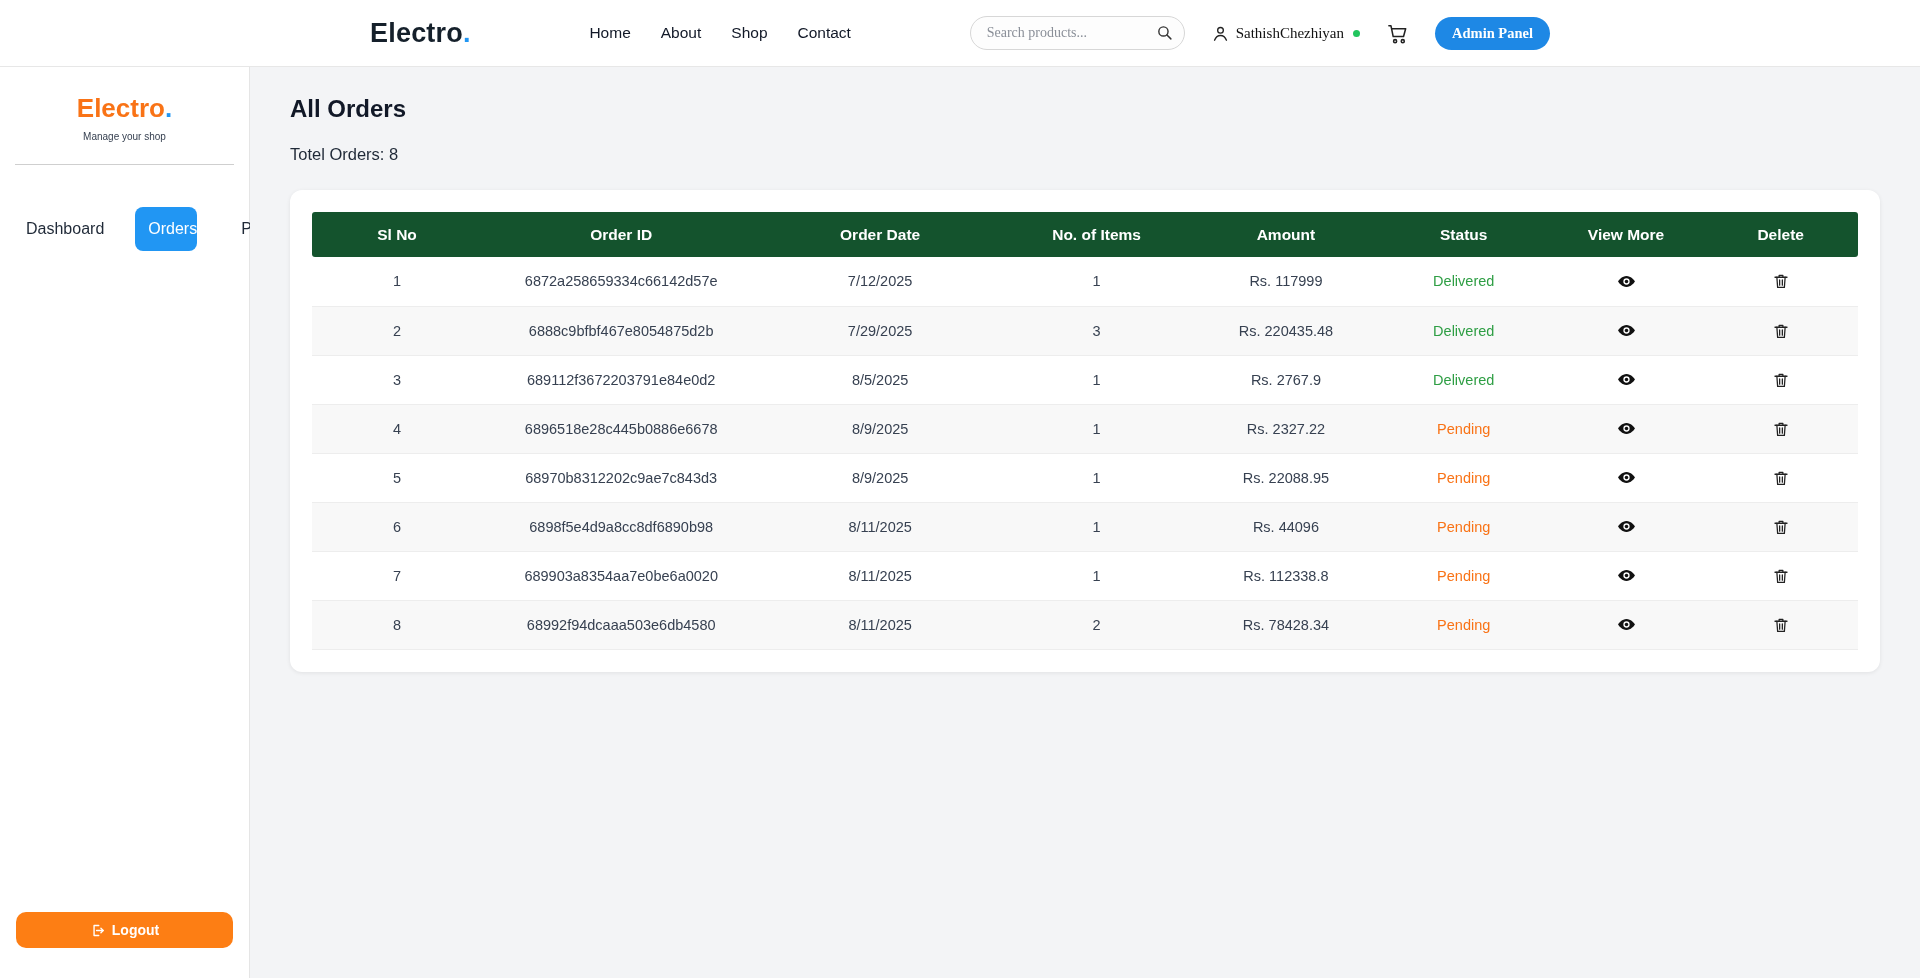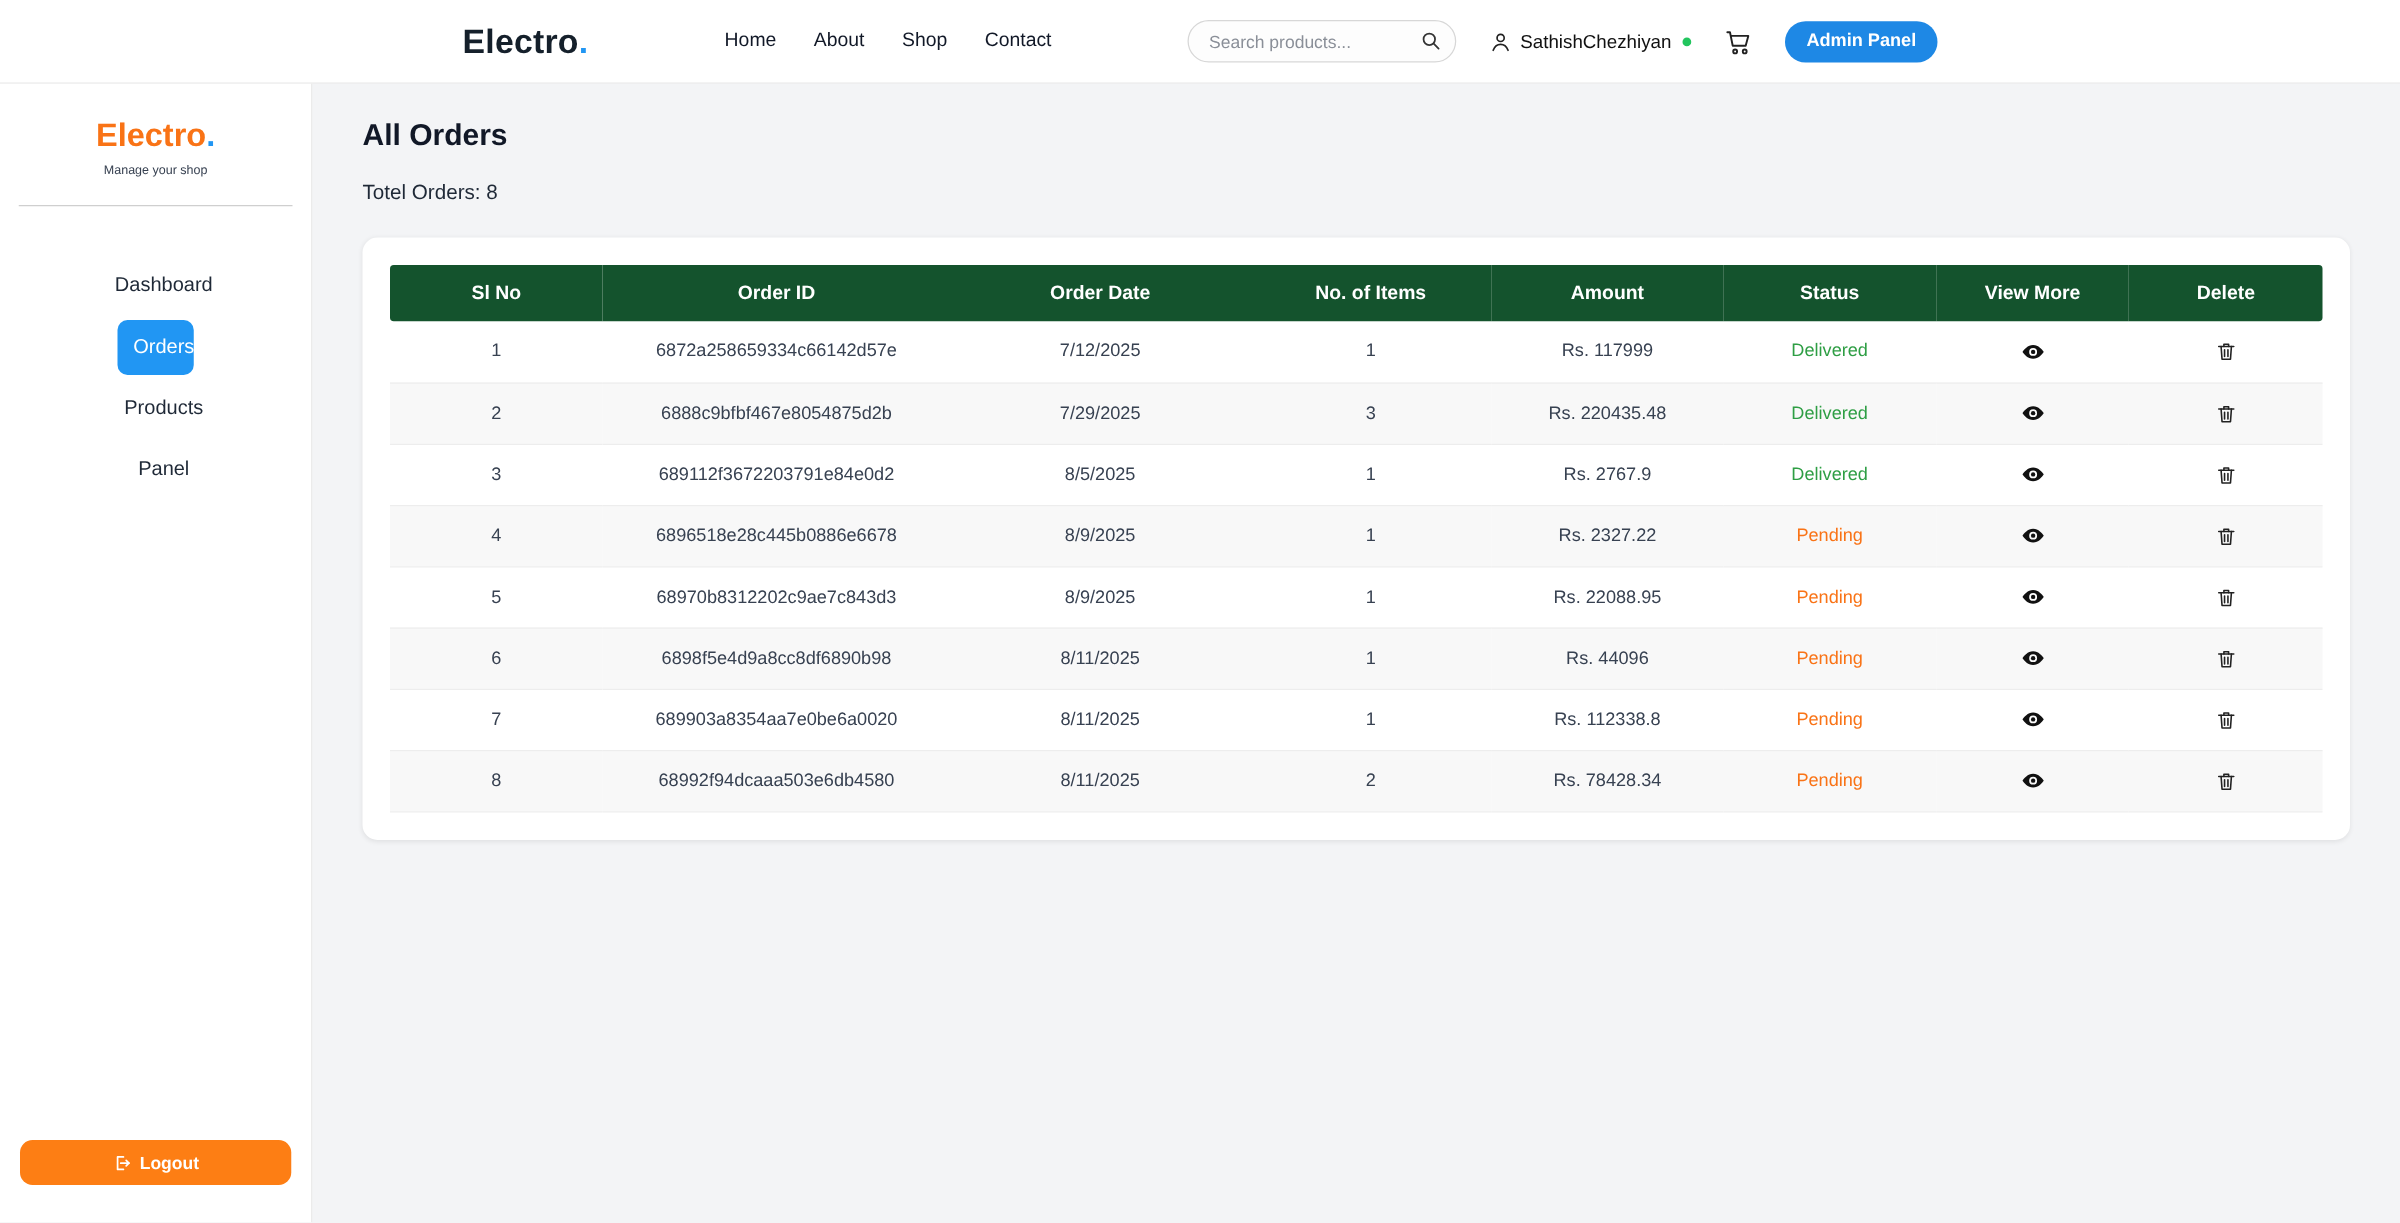--- a/index.html
+++ b/index.html
@@ -17,21 +17,21 @@
     flex: 0 0 auto; display: flex; align-items: center;
   }
   .nav-inner {
     width: 1180px; margin: 0 auto;
     display: flex; align-items: center; justify-content: space-between;
   }
   .brand { font-size: 27px; font-weight: 800; color: #15202b; letter-spacing: .2px; }
   .brand .dot { color: #2196f3; }
   .nav-links { display: flex; gap: 30px; }
   .nav-links a { font-size: 15.5px; color: #111827; cursor: pointer; text-decoration: none; }
-  .nav-right { display: flex; align-items: center; gap: 26px; }
+  .nav-right { display: flex; align-items: center; gap: 26px; font-family: Liberation Serif, serif; }
   .search-box { position: relative; }
   .search-box input {
     width: 215px; height: 34px; border: 1px solid #d7d7d7; border-radius: 17px;
     padding: 0 38px 0 16px; font-size: 14px; color: #333; outline: none;
     background: #fdfdfd; font-family: inherit;
   }
   .search-box input::placeholder { color: #8a8f98; }
   .search-icon { position: absolute; right: 12px; top: 8px; cursor: pointer; line-height: 0; }
   .user { display: flex; align-items: center; gap: 6px; font-size: 15px; color: #111; cursor: pointer; }
   .online-dot { width: 7px; height: 7px; border-radius: 50%; background: #22c55e; margin-left: 3px; }
@@ -47,21 +47,21 @@
 
   
   .sidebar {
     width: 250px; background: #fff; border-right: 1px solid #e5e5e5;
     display: flex; flex-direction: column; padding-top: 26px; flex: 0 0 auto;
   }
   .side-brand { text-align: center; font-size: 26px; font-weight: 800; color: #f97316; }
   .side-brand .dot { color: #2196f3; }
   .side-tag { text-align: center; font-size: 10px; color: #374151; margin-top: 7px; }
   .side-divider { height: 1px; background: #cfcfcf; margin: 22px 15px 0; }
-  .side-menu { margin-top: 42px; display: flex; flex-direction: column; gap: 5px; align-items: center; }
+  .side-menu { margin-top: 42px; display: flex; flex-direction: row; gap: 5px; }
   .side-item {
     height: 44px; margin: 0 13px; border-radius: 8px; display: flex;
     align-items: center; padding-left: 13px; font-size: 16px; color: #1f2937; cursor: pointer;
   }
   .side-item.active { background: #2196f3; color: #fff; font-weight: 500; }
   .logout-btn {
     margin: auto 16px 30px; height: 36px; background: #fd7e14; border: none;
     border-radius: 10px; color: #fff; font-weight: 700; font-size: 14px;
     display: flex; align-items: center; justify-content: center; gap: 7px;
     cursor: pointer; font-family: inherit;

